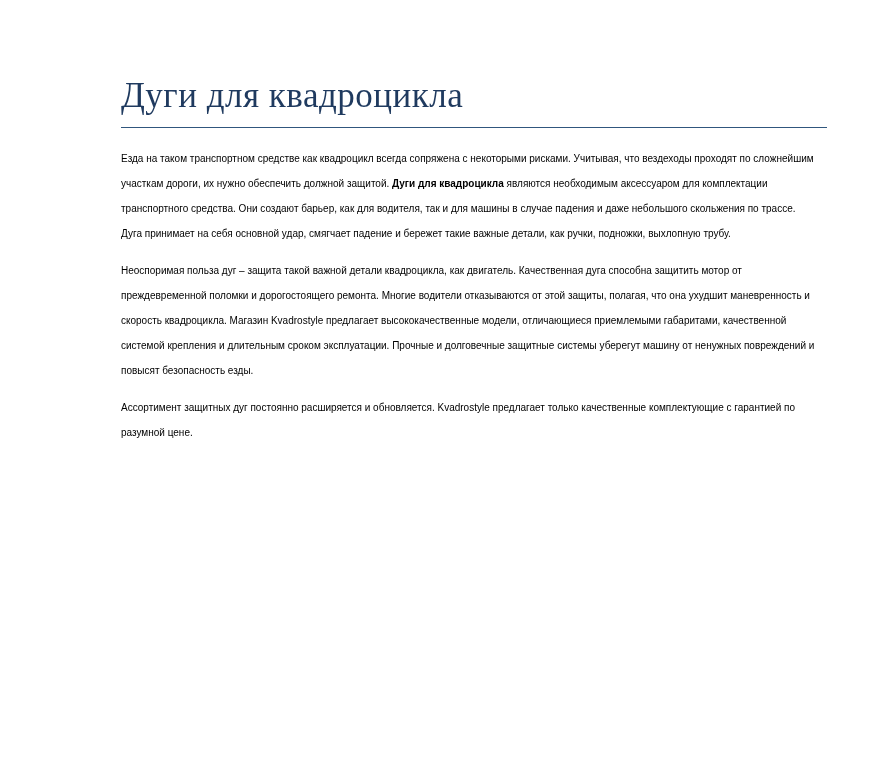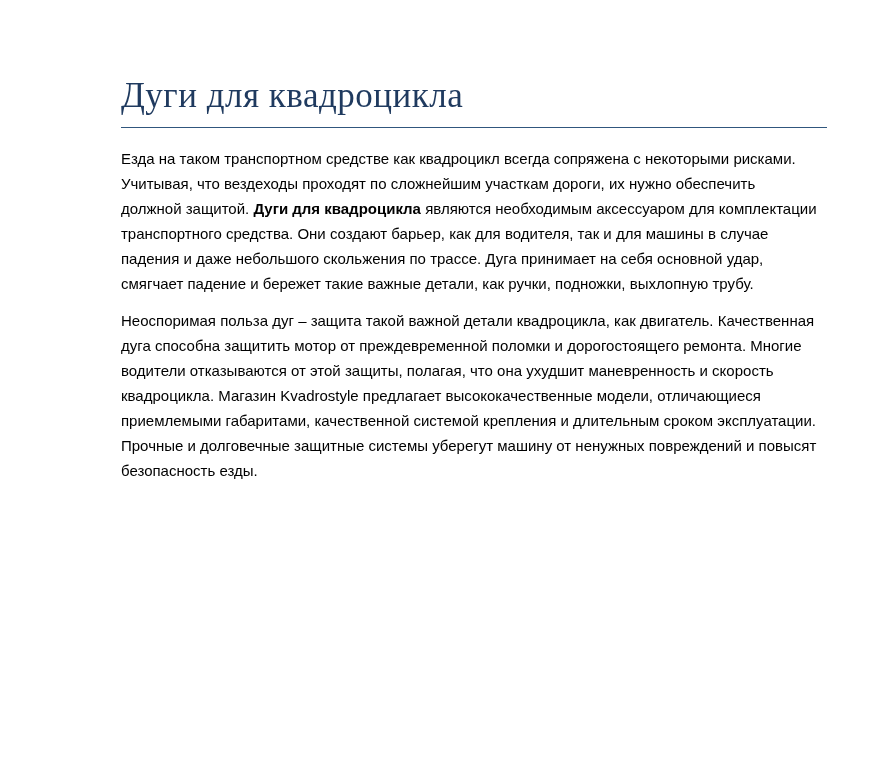--- a/index.html
+++ b/index.html
@@ -31,37 +31,38 @@
     letter-spacing: 0.5px;
     color: #1f3a5f;
     border-bottom: 1px solid #30567d;
   }
   .doc-body {
     margin-top: 18px;
     max-width: 706px;
   }
   .doc-body p {
     margin: 0 8px 12px 0;
-    font-size: 15px;
+    font-size: 10px;
     line-height: 25px;
     color: #000000;
   }
   .doc-body p b {
     font-weight: 700;
   }
 </style>
 </head>
 <body>
 
 <div class="page">
 
   <h1 class="doc-title">Дуги для квадроцикла</h1>
 
   <div class="doc-body">
 
     <p><span>Езда на таком транспортном средстве как квадроцикл всегда сопряжена с некоторыми рисками. Учитывая, что вездеходы проходят по сложнейшим участкам дороги, их нужно обеспечить должной защитой. </span><b>Дуги для квадроцикла</b><span> являются необходимым аксессуаром для комплектации транспортного средства. Они создают барьер, как для водителя, так и для машины в случае падения и даже небольшого скольжения по трассе. Дуга принимает на себя основной удар, смягчает падение и бережет такие важные детали, как ручки, подножки, выхлопную трубу.</span></p>
 
     <p>Неоспоримая польза дуг – защита такой важной детали квадроцикла, как двигатель. Качественная дуга способна защитить мотор от преждевременной поломки и дорогостоящего ремонта. Многие водители отказываются от этой защиты, полагая, что она ухудшит маневренность и скорость квадроцикла. Магазин Kvadrostyle предлагает высококачественные модели, отличающиеся приемлемыми габаритами, качественной системой крепления и длительным сроком эксплуатации. Прочные и долговечные защитные системы уберегут машину от ненужных повреждений и повысят безопасность езды.</p>
 
+    <p>Ассортимент защитных дуг постоянно расширяется и обновляется. Kvadrostyle предлагает только качественные комплектующие с гарантией по разумной цене.</p>
 
   </div>
 
 </div>
 
 </body></html>

